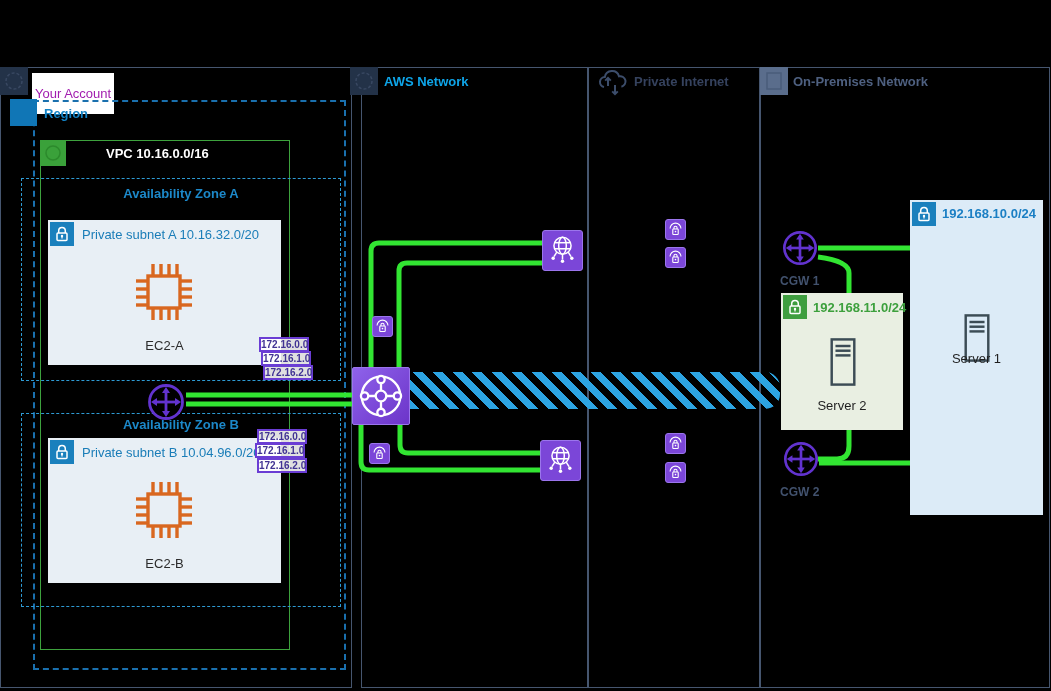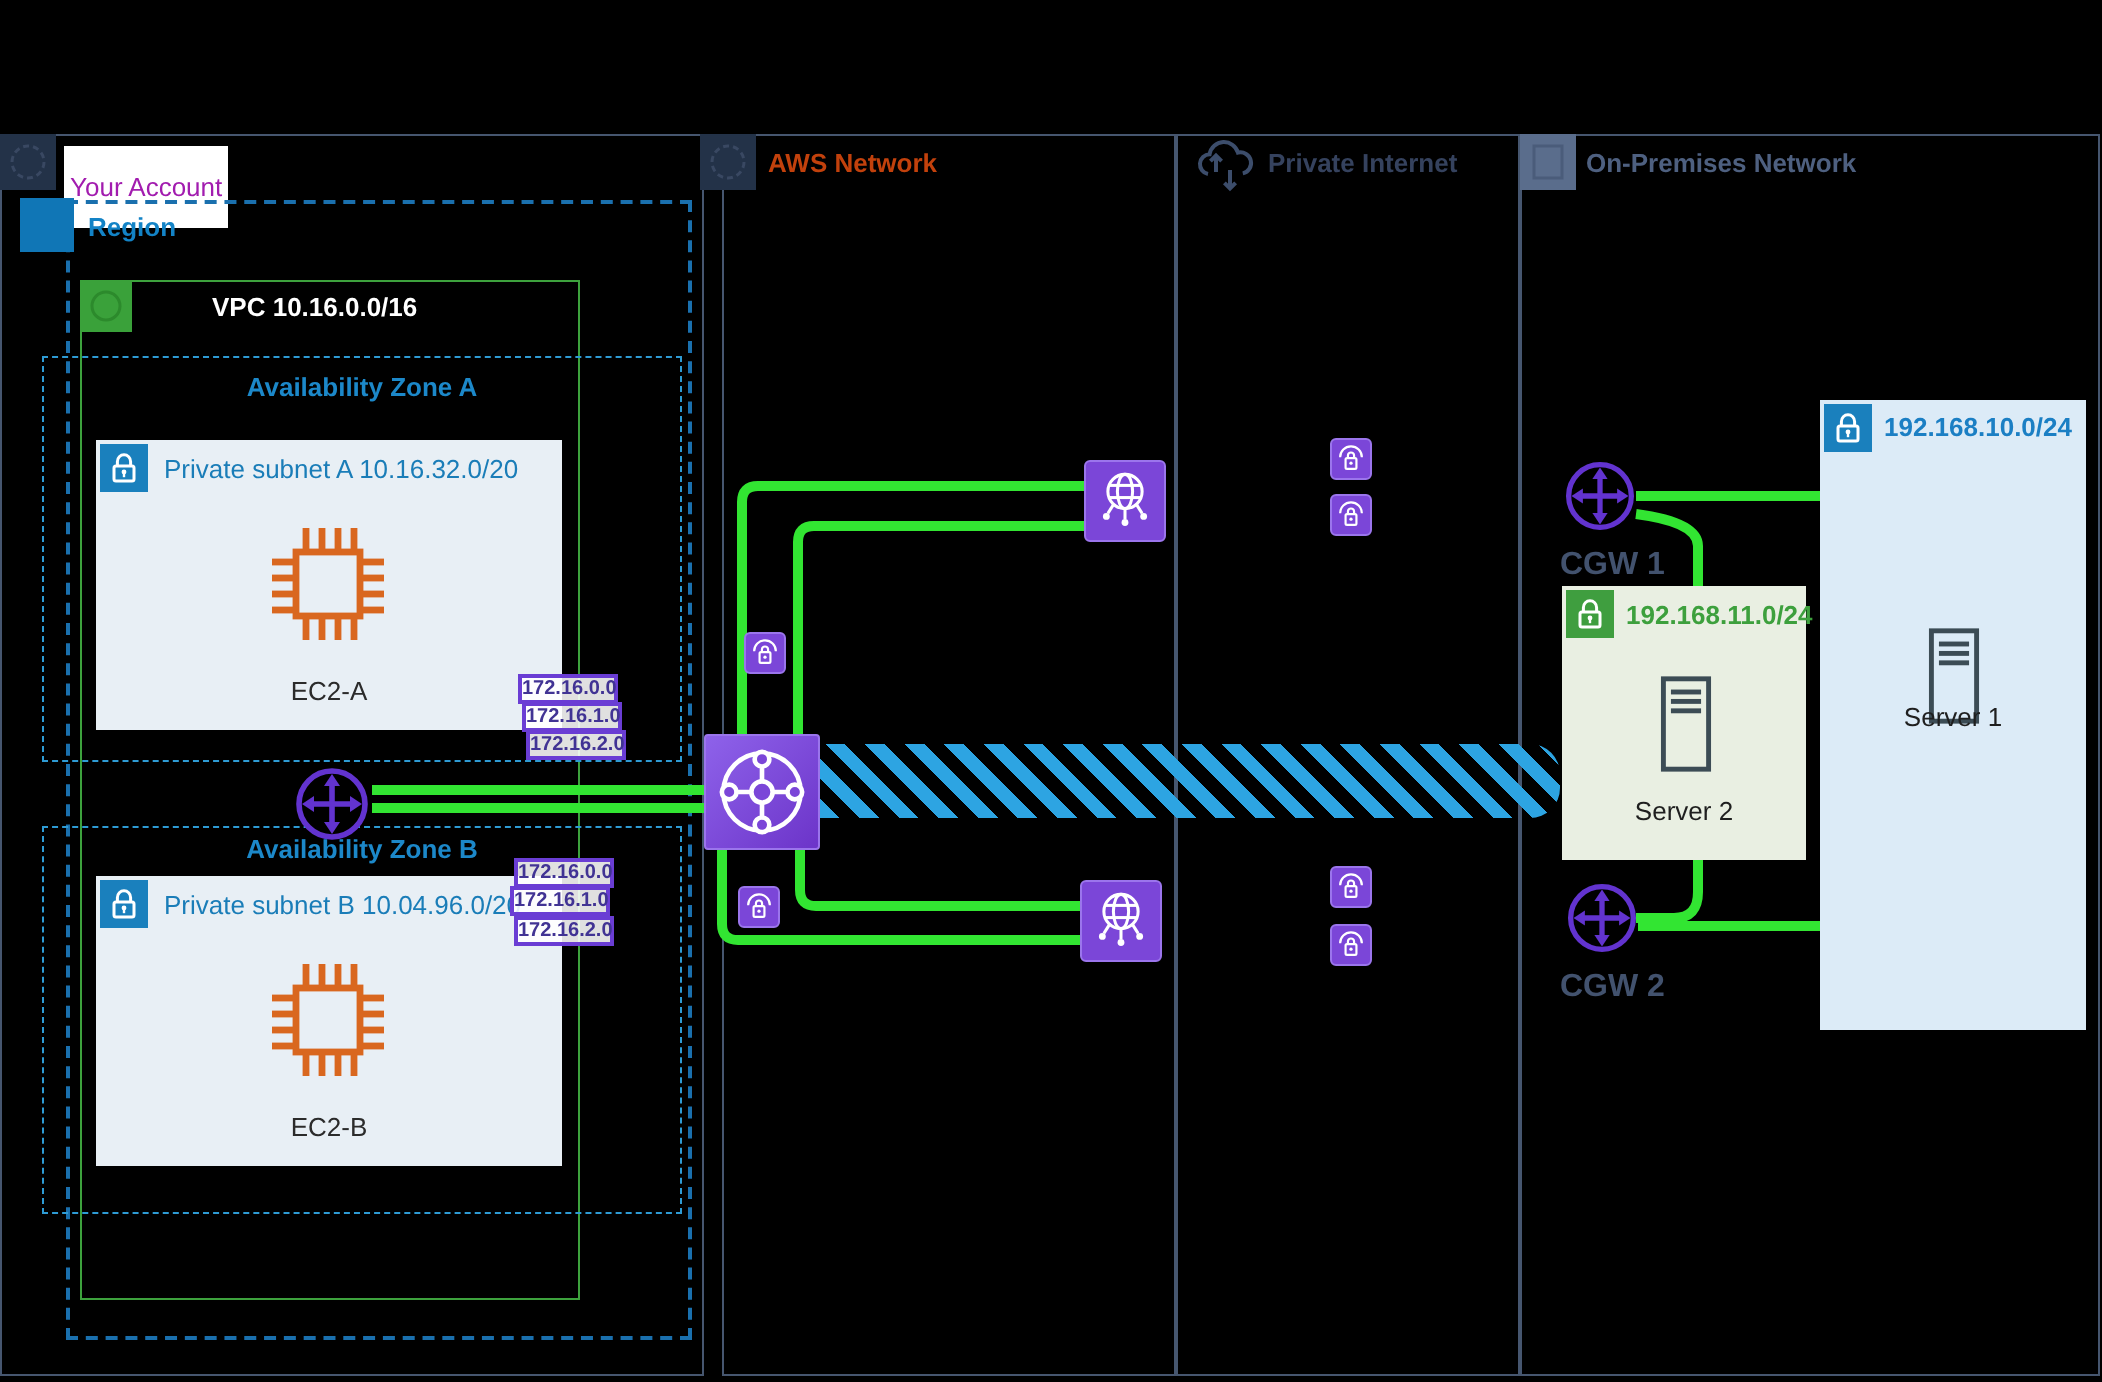--- a/index.html
+++ b/index.html
@@ -16,21 +16,21 @@
   .subnet{position:absolute;background:#e8eff5;}
   .subnet-lbl{position:absolute;color:#1a7db8;font-size:13px;font-weight:400;white-space:nowrap;}
   .node-lbl{position:absolute;text-align:center;color:#2b2b2b;font-size:13px;}
   .lock{position:absolute;width:24px;height:24px;}
   .chip{position:absolute;width:50px;height:15px;background:rgba(255,255,255,0.88);
         border:2px solid #6a3dd4;color:#413394;font-size:10px;font-weight:700;
         text-align:left;line-height:11px;}
   .psq{position:absolute;background:#7b46d8;border:1px solid #9b75ec;border-radius:3px;}
   .tgw{position:absolute;background:linear-gradient(135deg,#8e62ea,#6c34c9);
        border:1px solid #9b75ec;border-radius:2px;}
-  .cgw-lbl{position:absolute;color:#42526e;font-size:16px;font-weight:700;white-space:nowrap;}
+  .cgw-lbl{position:absolute;color:#42526e;font-size:12px;font-weight:700;white-space:nowrap;}
   .band{position:absolute;background:repeating-linear-gradient(45deg,#2da4e2 0 7px,rgba(0,0,0,0) 7px 14px);
         border-radius:0 15px 15px 0;}
 </style>
 </head>
 <body>
 
 <div class="canvas">
 
   <div class="col" style="left:0;width:352px;"></div>
   <div class="col" style="left:361px;width:227px;"></div>
@@ -42,21 +42,21 @@
         <circle cx="14" cy="14" r="8" fill="none" stroke="#394862" stroke-width="1.5" stroke-dasharray="3 2"></circle>
       </svg>
   </div>
   <span class="hdr-lbl" style="left:32px;top:73px;background:#fff;color:#a21caf;padding:13px 3px;font-weight:400;">Your Account</span>
 
   <div class="hdr-sq" style="left:350px;top:67px;background:#233248;">
     <svg width="28" height="28">
         <circle cx="14" cy="14" r="8" fill="none" stroke="#394862" stroke-width="1.5" stroke-dasharray="3 2"></circle>
       </svg>
   </div>
-  <span class="hdr-lbl" style="left:384px;top:74px;color:#c2410c;">AWS Network</span>
+  <span class="hdr-lbl" style="left:384px;top:74px;color:#0ea5e9;">AWS Network</span>
 
   <div class="abs" style="left:595px;top:68px;width:34px;height:30px;">
     <svg width="34" height="30" viewBox="0 0 34 30" fill="none" stroke="#3c4d6b" stroke-width="2">
       <path d="M9,19 a5,5 0 0 1 0.8,-9.9 a7.3,7.3 0 0 1 14.2,-0.8 a5.3,5.3 0 0 1 2.4,10.4"></path>
       <path d="M13,18 V10 M10.2,12.6 L13,9.8 L15.8,12.6"></path>
       <path d="M20,17 V26 M17.2,23.4 L20,26.2 L22.8,23.4"></path>
     </svg>
   </div>
   <span class="hdr-lbl" style="left:634px;top:74px;color:#35425e;">Private Internet</span>
 

